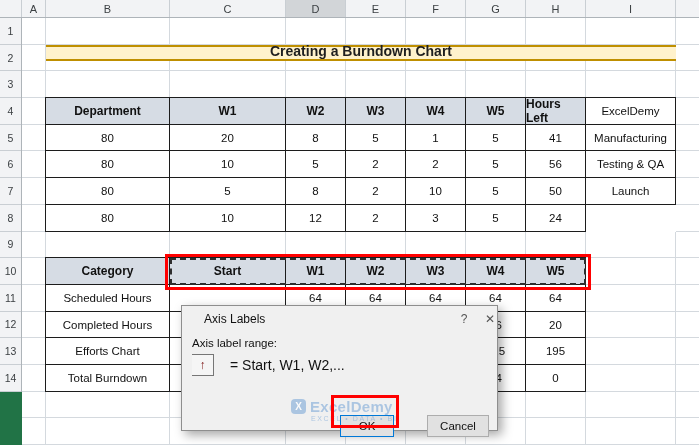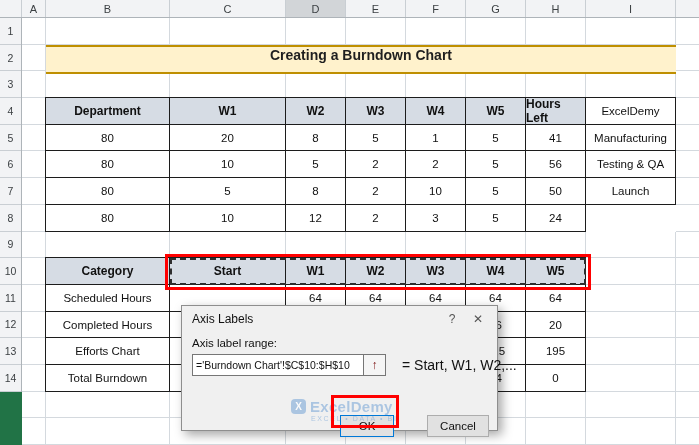--- a/index.html
+++ b/index.html
@@ -29,44 +29,44 @@
       linear-gradient(#D4D9DE,#D4D9DE), linear-gradient(#D4D9DE,#D4D9DE),
       linear-gradient(#D4D9DE,#D4D9DE), linear-gradient(#D4D9DE,#D4D9DE),
       linear-gradient(#D4D9DE,#D4D9DE), linear-gradient(#D4D9DE,#D4D9DE),
       linear-gradient(#D4D9DE,#D4D9DE),
       repeating-linear-gradient(to bottom, transparent 0, transparent 25.7px, #D4D9DE 25.7px, #D4D9DE 26.7px);
     background-repeat: no-repeat,no-repeat,no-repeat,no-repeat,no-repeat,no-repeat,no-repeat,no-repeat,no-repeat,no-repeat;
     background-size: 1px 100%,1px 100%,1px 100%,1px 100%,1px 100%,1px 100%,1px 100%,1px 100%,1px 100%,100% 100%;
     background-position: 23px 0,147px 0,263px 0,323px 0,383px 0,443px 0,503px 0,563px 0,653px 0,0 0;
   }
   
-  .banner { position: absolute; left: 46px; top: 44.7px; width: 630px; height: 29px;
+  .banner { position: absolute; left: 46px; top: 44.7px; width: 630px; height: 16px;
     background: #FFF2CC; border-top: 2px solid #BF8F00; border-bottom: 2px solid #BF8F00;
-    display: flex; align-items: flex-start; justify-content: center;
+    display: flex; align-items: flex-end; justify-content: center;
     font-weight: bold; font-size: 14px; color: #1f1f1f; z-index: 10; }
   
   .tbl { position: absolute; display: grid; background: #fff;
     border-left: 1px solid #1c1c1c; border-top: 1px solid #1c1c1c; z-index: 10; }
   .t1 { left: 45px; top: 97.1px; grid-template-columns: 124px 116px repeat(5, 60px) 90px; grid-auto-rows: 26.7px; }
   .t2 { left: 45px; top: 257.3px; grid-template-columns: 124px 116px repeat(5, 60px); grid-auto-rows: 26.7px; }
   .tc { border-right: 1px solid #1c1c1c; border-bottom: 1px solid #1c1c1c;
     display: flex; align-items: center; justify-content: center;
     font-size: 11.5px; color: #111; background: #fff; overflow: hidden; }
   .hd { background: #D6DCE4; font-weight: bold; font-size: 12px; }
   
   .ants { position: absolute; left: 170px; top: 258.3px; width: 416px; height: 26.7px;
     border: 2px dashed #2e2e2e; z-index: 30; pointer-events: none; }
   .redbox { position: absolute; border: 3px solid #FF0000; z-index: 70; pointer-events: none; }
   .rb1 { left: 165px; top: 253.5px; width: 426px; height: 36px; }
   .rb2 { left: 331px; top: 394.5px; width: 68px; height: 33px; }
   
   .dialog { position: absolute; left: 181px; top: 304.5px; width: 317px; height: 126px;
     background: #F0F0F0; border: 1px solid #8E8E8E;
     box-shadow: 4px 4px 10px rgba(0,0,0,.35); z-index: 50; }
-  .dtitle { position: absolute; left: 0; top: 0; width: 100%; height: 26px;
+  .dtitle { position: absolute; left: 12px; top: 0; width: 100%; height: 26px;
     display: flex; align-items: center; padding: 0 6px 0 10px; justify-content: flex-end; }
   .dtitle-text { flex: 1; font-size: 12px; color: #111; }
   .dhelp, .dclose { width: 26px; height: 22px; display: flex; align-items: center;
     justify-content: center; color: #555; font-size: 12px; }
   .dlabel { position: absolute; left: 10px; top: 31px; font-size: 11.5px; color: #111; }
   .dinput-row { position: absolute; left: 10px; top: 48px; height: 22px; display: flex; align-items: center; }
   .dinput { width: 172px; height: 22px; border: 1px solid #767676; background: #fff;
     font-family: inherit; font-size: 10.5px; padding: 0 3px; color: #111; }
   .dcollapse { width: 22px; height: 22px; border: 1px solid #767676; border-left: none;
     background: #F5F5F5; display: flex; align-items: center; justify-content: center;
@@ -221,21 +221,20 @@
   <div class="redbox rb1"></div>
 
   <div class="dialog">
     <div class="dtitle">
       <span class="dtitle-text">Axis Labels</span>
       <span class="dhelp">?</span>
       <span class="dclose">✕</span>
     </div>
     <div class="dlabel">Axis label range:</div>
     <div class="dinput-row">
-      <input class="dinput" value="='Burndown Chart'!$C$10:$H$10" style="">
       <span class="dcollapse">↑</span>
       <span class="dpreview">= Start, W1, W2,...</span>
     </div>
     <div class="btn ok">OK</div>
     <div class="btn cancel">Cancel</div>
   </div>
 
   <div class="watermark">
     <div class="wm-row">
       <span class="wm-icon">X</span>

